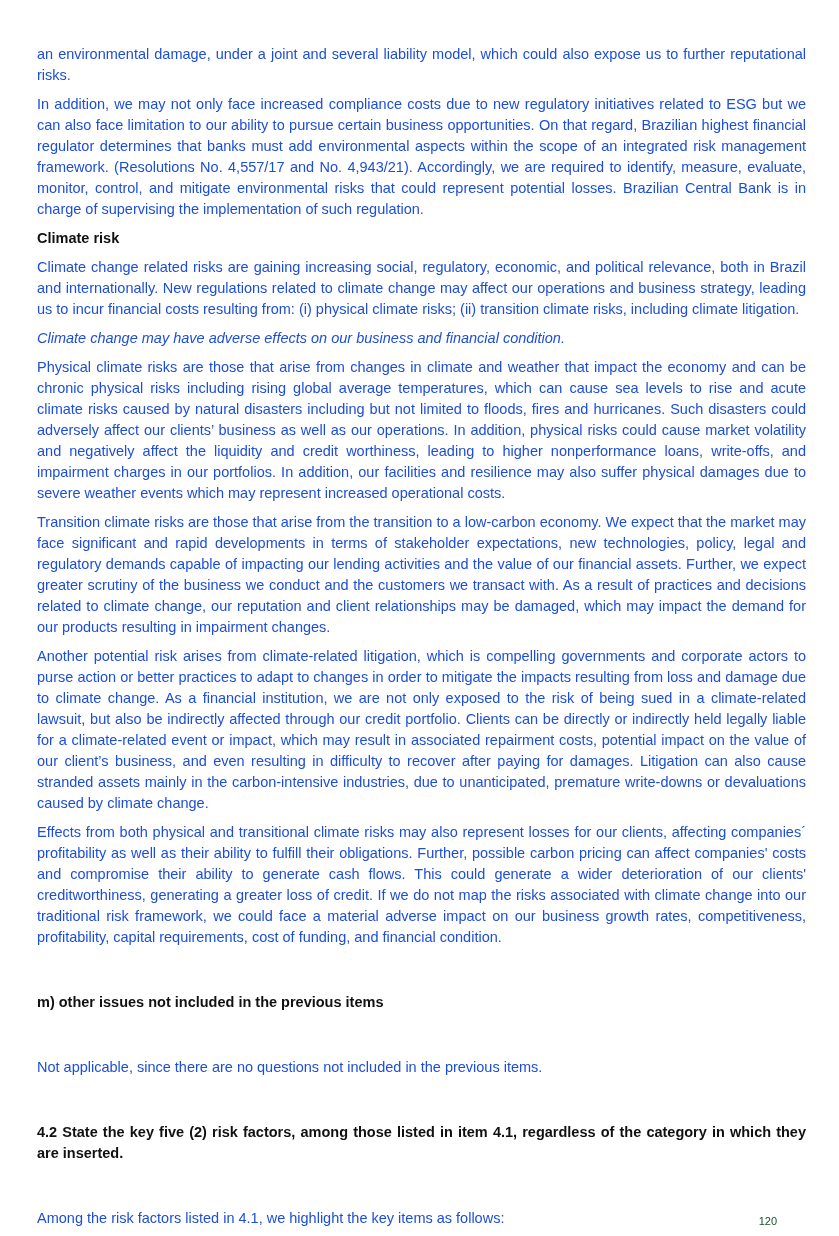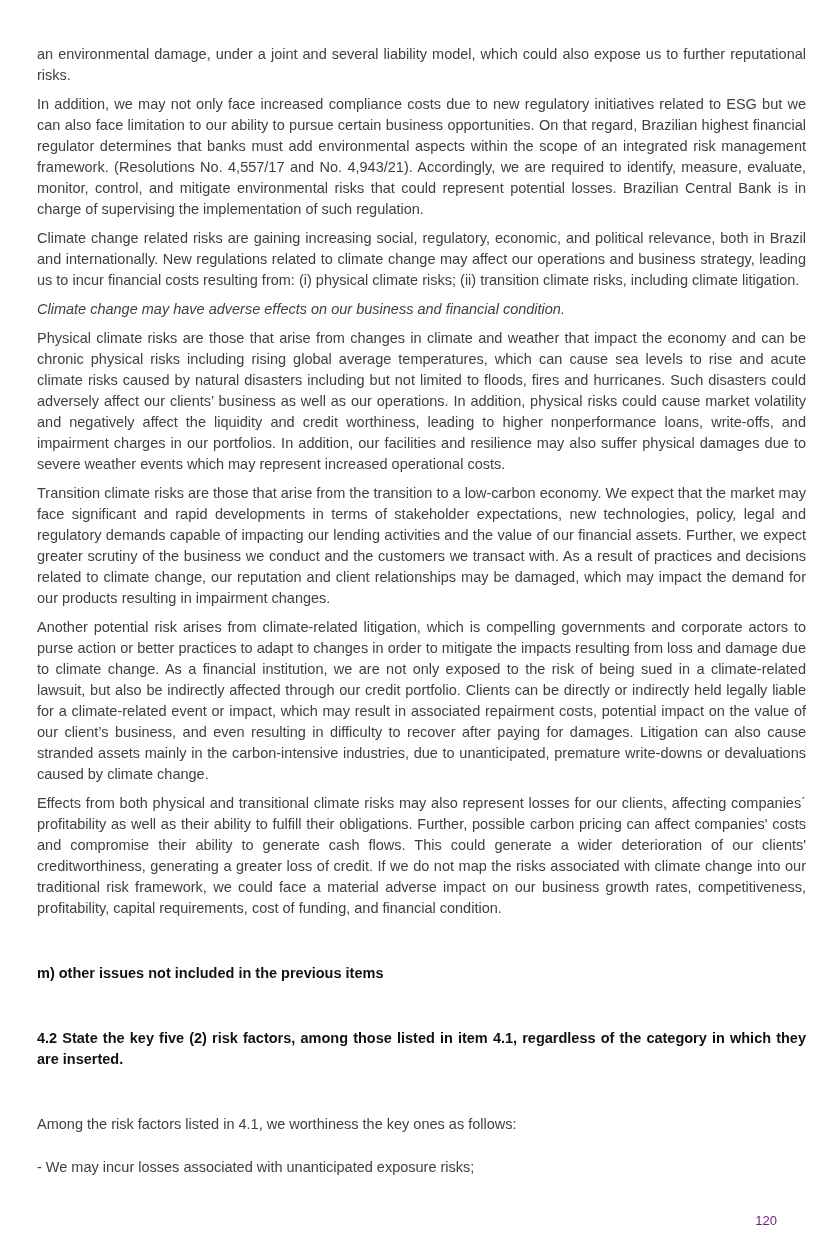--- a/index.html
+++ b/index.html
@@ -16,54 +16,56 @@
     position: absolute;
     top: 44px;
     left: 37px;
     width: 769px;
   }
   .para {
     font-size: 14.5px;
     line-height: 21px;
     text-align: justify;
     margin: 0 0 8px 0;
-    color: #404040;
+    color: #1d4ed8;
   }
   .para.bold {
     font-weight: bold;
     color: #111111;
   }
   .para.italic {
     font-style: italic;
   }
   .para.gap-lg {
     margin-bottom: 22px;
     margin-top: 44px;
   }
   .footer-pagenum {
     position: absolute;
     right: 62px;
     bottom: 8px;
-    font-size: 13px;
+    font-size: 11px;
     line-height: 14px;
-    color: #701a75;
+    color: #14532d;
   }
 </style>
 </head>
 <body>
 
 <div class="page">
   <div class="content">
     <p class="para">an environmental damage, under a joint and several liability model, which could also expose us to further reputational risks.</p>
     <p class="para">In addition, we may not only face increased compliance costs due to new regulatory initiatives related to ESG but we can also face limitation to our ability to pursue certain business opportunities. On that regard, Brazilian highest financial regulator determines that banks must add environmental aspects within the scope of an integrated risk management framework. (Resolutions No. 4,557/17 and No. 4,943/21). Accordingly, we are required to identify, measure, evaluate, monitor, control, and mitigate environmental risks that could represent potential losses. Brazilian Central Bank is in charge of supervising the implementation of such regulation.</p>
+    <p class="para bold">Climate risk</p>
     <p class="para">Climate change related risks are gaining increasing social, regulatory, economic, and political relevance, both in Brazil and internationally. New regulations related to climate change may affect our operations and business strategy, leading us to incur financial costs resulting from: (i) physical climate risks; (ii) transition climate risks, including climate litigation.</p>
     <p class="para italic">Climate change may have adverse effects on our business and financial condition.</p>
     <p class="para">Physical climate risks are those that arise from changes in climate and weather that impact the economy and can be chronic physical risks including rising global average temperatures, which can cause sea levels to rise and acute climate risks caused by natural disasters including but not limited to floods, fires and hurricanes. Such disasters could adversely affect our clients’ business as well as our operations. In addition, physical risks could cause market volatility and negatively affect the liquidity and credit worthiness, leading to higher nonperformance loans, write-offs, and impairment charges in our portfolios. In addition, our facilities and resilience may also suffer physical damages due to severe weather events which may represent increased operational costs.</p>
     <p class="para">Transition climate risks are those that arise from the transition to a low-carbon economy. We expect that the market may face significant and rapid developments in terms of stakeholder expectations, new technologies, policy, legal and regulatory demands capable of impacting our lending activities and the value of our financial assets. Further, we expect greater scrutiny of the business we conduct and the customers we transact with. As a result of practices and decisions related to climate change, our reputation and client relationships may be damaged, which may impact the demand for our products resulting in impairment changes.</p>
     <p class="para">Another potential risk arises from climate-related litigation, which is compelling governments and corporate actors to purse action or better practices to adapt to changes in order to mitigate the impacts resulting from loss and damage due to climate change. As a financial institution, we are not only exposed to the risk of being sued in a climate-related lawsuit, but also be indirectly affected through our credit portfolio. Clients can be directly or indirectly held legally liable for a climate-related event or impact, which may result in associated repairment costs, potential impact on the value of our client’s business, and even resulting in difficulty to recover after paying for damages. Litigation can also cause stranded assets mainly in the carbon-intensive industries, due to unanticipated, premature write-downs or devaluations caused by climate change.</p>
     <p class="para">Effects from both physical and transitional climate risks may also represent losses for our clients, affecting companies´ profitability as well as their ability to fulfill their obligations. Further, possible carbon pricing can affect companies' costs and compromise their ability to generate cash flows. This could generate a wider deterioration of our clients' creditworthiness, generating a greater loss of credit. If we do not map the risks associated with climate change into our traditional risk framework, we could face a material adverse impact on our business growth rates, competitiveness, profitability, capital requirements, cost of funding, and financial condition.</p>
     <p class="para bold gap-lg">m) other issues not included in the previous items</p>
+    <p class="para gap-lg">Not applicable, since there are no questions not included in the previous items.</p>
     <p class="para bold gap-lg">4.2 State the key five (2) risk factors, among those listed in item 4.1, regardless of the category in which they are inserted.</p>
-    <p class="para gap-lg">Among the risk factors listed in 4.1, we worthiness the key ones as follows:</p>
+    <p class="para gap-lg">Among the risk factors listed in 4.1, we highlight the key items as follows:</p>
     <p class="para">- We may incur losses associated with unanticipated exposure risks;</p>
   </div>
   <div class="footer-pagenum">120</div>
 </div>
 
 </body></html>

